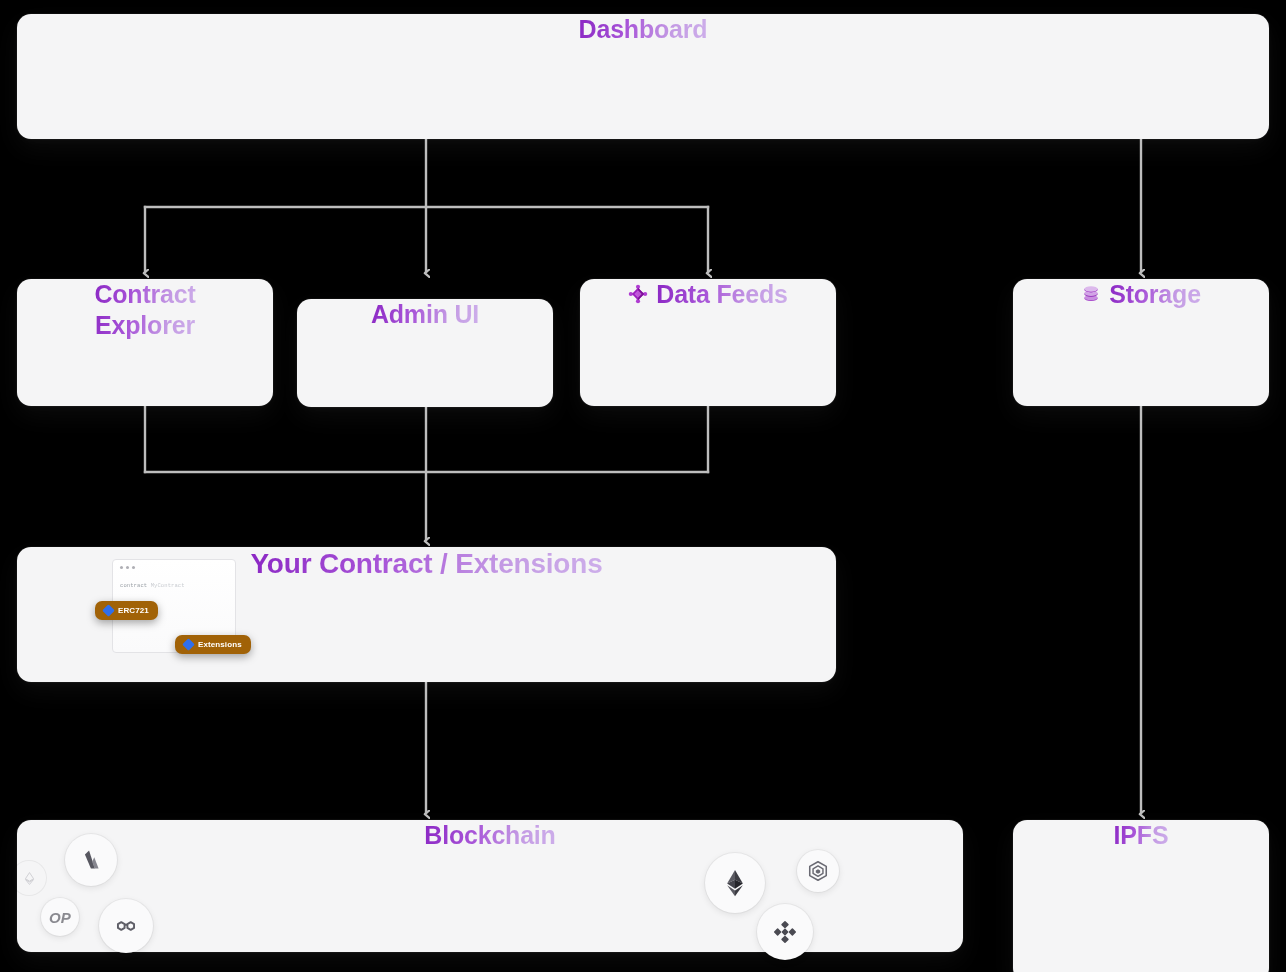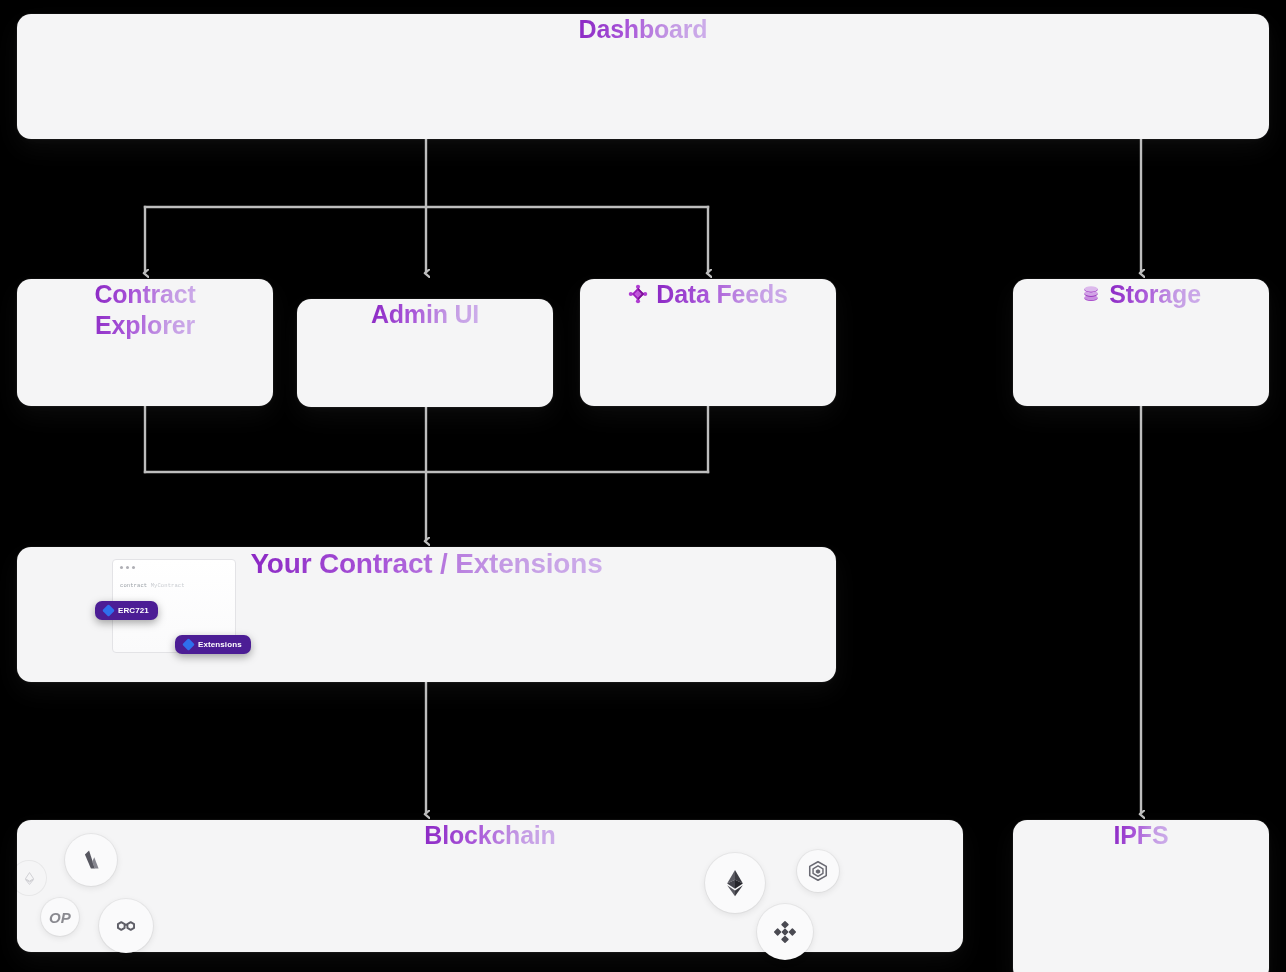--- a/index.html
+++ b/index.html
@@ -125,21 +125,21 @@
     white-space: nowrap;
   }
   .code-line .kw  { color: #9AA0A6; }
   .code-line .nm  { color: #C9CCD1; }
 
   .chip {
     position: absolute;
     display: flex;
     align-items: center;
     gap: 5px;
-    background: #4c1d95;
+    background: #a16207;
     border-radius: 7px;
     padding: 5px 9px;
     box-shadow: 0 3px 8px rgba(0,0,0,0.35);
     white-space: nowrap;
   }
   .chip span.chip-txt {
     color: #FFFFFF;
     font-size: 8px;
     font-weight: 700;
     letter-spacing: 0.1px;

